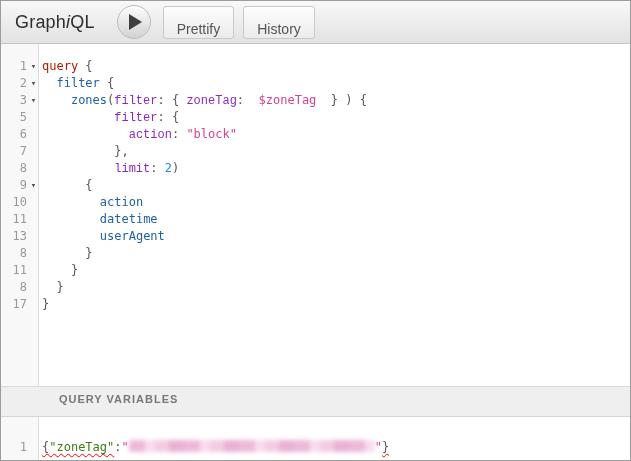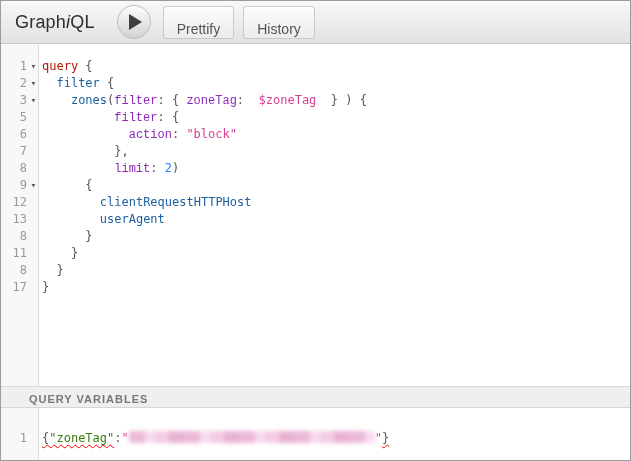--- a/index.html
+++ b/index.html
@@ -98,29 +98,29 @@
   .redacted {
     display:inline-block; width:246px; height:12px;
     vertical-align:-1px; border-radius:2px;
     background:repeating-linear-gradient(90deg,
       #ecb9d8 0 16px, #f8dcee 16px 26px, #f3cce2 26px 40px, #e9b2d3 40px 55px);
     filter:blur(2px);
   }
 
   
   .var-title {
-    flex:none; height:22px;
+    flex:none; height:31px;
     background:#efefef;
     border-top:1px solid #dadada;
     border-bottom:1px solid #d6d6d6;
     color:#777777;
     font-size:11px; font-weight:bold;
     letter-spacing:1px;
     line-height:25px;
-    padding-left:28px;
+    padding-left:58px;
     cursor:row-resize;
     text-transform:uppercase;
   }
 </style>
 </head>
 <body>
 
 <div class="app">
 
   <header class="topbar">
@@ -136,21 +136,22 @@
     <div class="gutter-bg"></div>
     <div id="query-lines">
         <div class="cm-line"><span class="ln">1</span><span class="fold">▾</span><span class="code"><span class="tok-keyword">query</span><span class=""> </span><span class="tok-punct">{</span></span></div>
         <div class="cm-line"><span class="ln">2</span><span class="fold">▾</span><span class="code"><span class="">  </span><span class="tok-property">filter</span><span class=""> </span><span class="tok-punct">{</span></span></div>
         <div class="cm-line"><span class="ln">3</span><span class="fold">▾</span><span class="code"><span class="">    </span><span class="tok-property">zones</span><span class="tok-punct">(</span><span class="tok-attribute">filter</span><span class="tok-punct">:</span><span class=""> </span><span class="tok-punct">{</span><span class=""> </span><span class="tok-attribute">zoneTag</span><span class="tok-punct">:</span><span class="">  </span><span class="tok-variable">$zoneTag</span><span class="">  </span><span class="tok-punct">}</span><span class=""> </span><span class="tok-punct">)</span><span class=""> </span><span class="tok-punct">{</span></span></div>
         <div class="cm-line"><span class="ln">5</span><span class="fold"></span><span class="code"><span class="">          </span><span class="tok-attribute">filter</span><span class="tok-punct">:</span><span class=""> </span><span class="tok-punct">{</span></span></div>
         <div class="cm-line"><span class="ln">6</span><span class="fold"></span><span class="code"><span class="">            </span><span class="tok-attribute">action</span><span class="tok-punct">:</span><span class=""> </span><span class="tok-string">"block"</span></span></div>
         <div class="cm-line"><span class="ln">7</span><span class="fold"></span><span class="code"><span class="">          </span><span class="tok-punct">},</span></span></div>
         <div class="cm-line"><span class="ln">8</span><span class="fold"></span><span class="code"><span class="">          </span><span class="tok-attribute">limit</span><span class="tok-punct">:</span><span class=""> </span><span class="tok-number">2</span><span class="tok-punct">)</span></span></div>
         <div class="cm-line"><span class="ln">9</span><span class="fold">▾</span><span class="code"><span class="">      </span><span class="tok-punct">{</span></span></div>
-        <div class="cm-line"><span class="ln">12</span><span class="fold"></span><span class="code"><span class="">        </span><span class="tok-property">clientRequestHTTPHost</span></span></div>
+        <div class="cm-line"><span class="ln">10</span><span class="fold"></span><span class="code"><span class="">        </span><span class="tok-property">action</span></span></div>
+        <div class="cm-line"><span class="ln">11</span><span class="fold"></span><span class="code"><span class="">        </span><span class="tok-property">datetime</span></span></div>
         <div class="cm-line"><span class="ln">13</span><span class="fold"></span><span class="code"><span class="">        </span><span class="tok-property">userAgent</span></span></div>
         <div class="cm-line"><span class="ln">8</span><span class="fold"></span><span class="code"><span class="">      </span><span class="tok-punct">}</span></span></div>
         <div class="cm-line"><span class="ln">11</span><span class="fold"></span><span class="code"><span class="">    </span><span class="tok-punct">}</span></span></div>
         <div class="cm-line"><span class="ln">8</span><span class="fold"></span><span class="code"><span class="">  </span><span class="tok-punct">}</span></span></div>
         <div class="cm-line"><span class="ln">17</span><span class="fold"></span><span class="code"><span class="tok-punct">}</span></span></div>
       </div>
   </div>
 
   <div class="var-title">QUERY VARIABLES</div>
 

